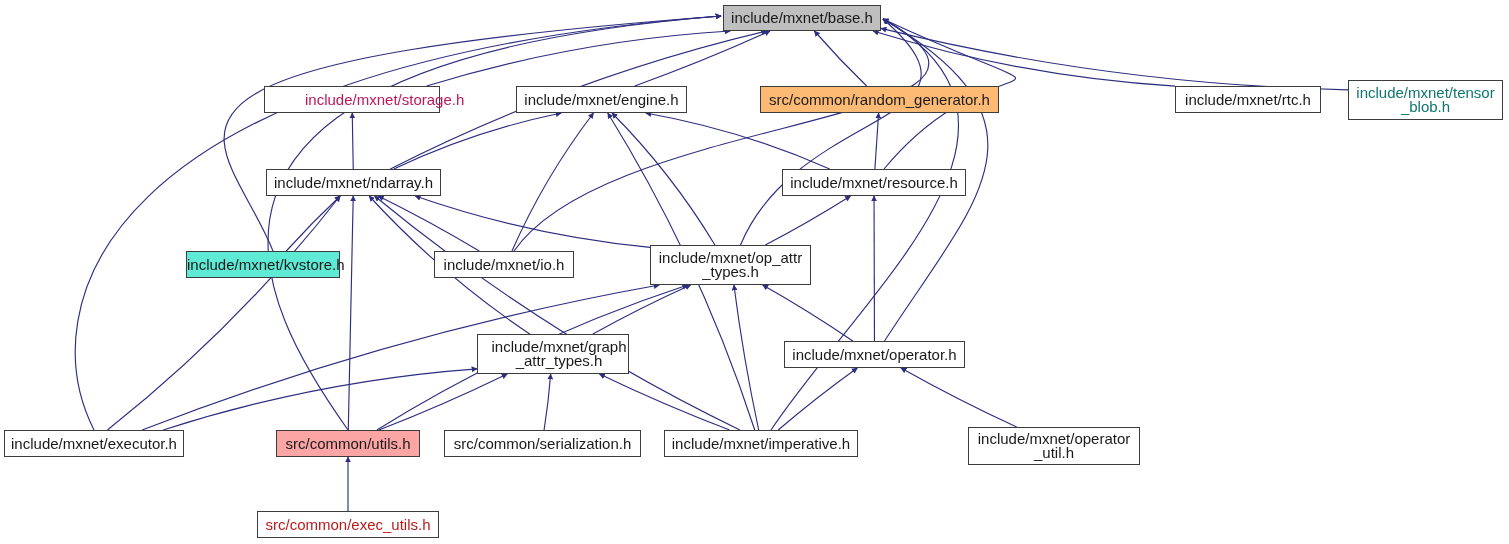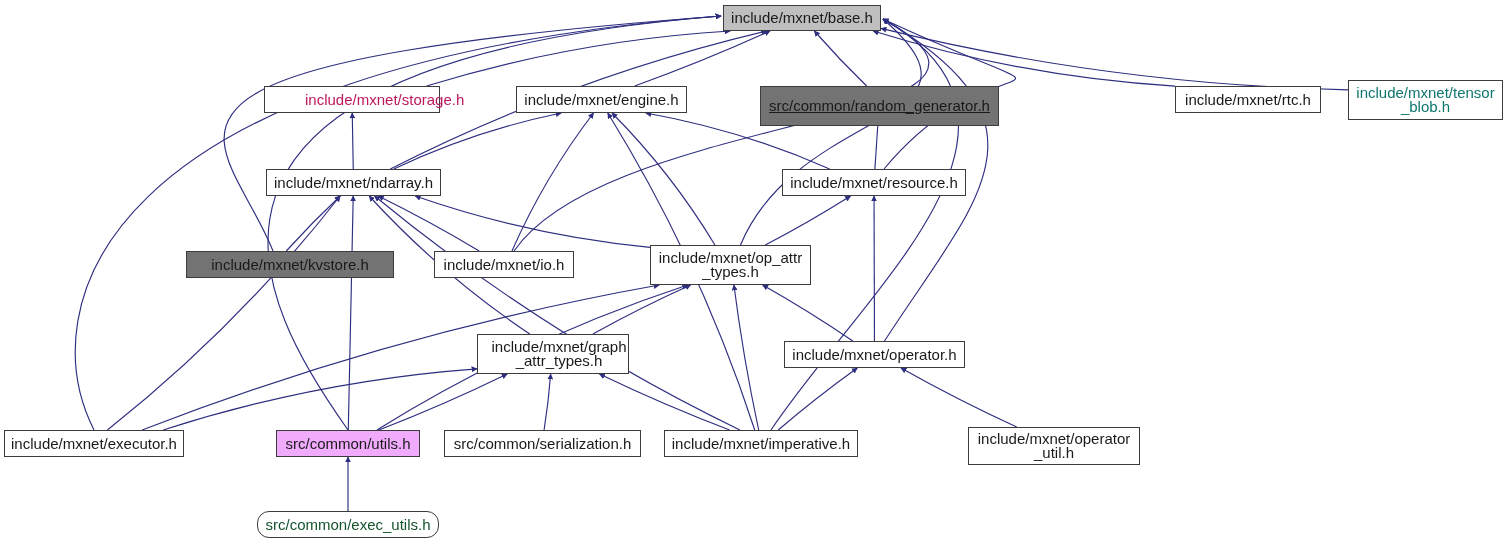--- a/index.html
+++ b/index.html
@@ -97,33 +97,33 @@
       <path d="M544.0837988826815,430 Q548.5447150837989,402.13796648044695 550.6536312849162,374" fill="none" stroke="#2e2e80" stroke-width="1.15" marker-end="url(#arrow)"></path>
       <path d="M729.6256983240223,430 Q663.3770726256982,404.73305027932963 599.4804469273743,374" fill="none" stroke="#2e2e80" stroke-width="1.15" marker-end="url(#arrow)"></path>
       <path d="M163.23463687150837,430 Q316.4464687625516,380.5836642689354 477,368.81917211328977" fill="none" stroke="#2e2e80" stroke-width="1.15" marker-end="url(#arrow)"></path>
       <path d="M778.2162921348315,430 Q816.448,397.3395842696629 857.2837078651685,368" fill="none" stroke="#2e2e80" stroke-width="1.15" marker-end="url(#arrow)"></path>
       <path d="M1016.7267759562842,427 Q957.6161912568306,399.9306065573771 900.983606557377,368" fill="none" stroke="#2e2e80" stroke-width="1.15" marker-end="url(#arrow)"></path>
       <path d="M348,511 L348,457" fill="none" stroke="#2e2e80" stroke-width="1.15" marker-end="url(#arrow)"></path>
     </svg>
 <div class="node root" style="left: 723px; top: 5px; width: 158px; height: 26px; border-color: rgb(60, 60, 60); background: rgb(191, 191, 191); color: rgb(26, 26, 26);"><span class="node-label">include/mxnet/base.h</span></div>
     <div class="node" style="left: 264px; top: 86px; width: 176px; height: 27px; border-color: rgb(60, 60, 60); background: rgb(255, 255, 255); color: #be185d; padding-left: 40px;"><span class="node-label">include/mxnet/storage.h</span></div>
     <div class="node" style="left: 516px; top: 86px; width: 171px; height: 27px; border-color: rgb(60, 60, 60); background: rgb(255, 255, 255); color: rgb(26, 26, 26);"><span class="node-label">include/mxnet/engine.h</span></div>
-    <div class="node" style="left: 760px; top: 86px; width: 239px; height: 40px; border-color: rgb(60, 60, 60); background: #737373; color: rgb(26, 26, 26); text-decoration: underline;"><span class="node-label">src/common/random_generator.h</span></div>
+    <div class="node" style="left: 760px; top: 86px; width: 239px; height: 27px; border-color: rgb(60, 60, 60); background: #fdba74; color: rgb(26, 26, 26);"><span class="node-label">src/common/random_generator.h</span></div>
     <div class="node" style="left: 1175px; top: 86px; width: 146px; height: 27px; border-color: rgb(60, 60, 60); background: rgb(255, 255, 255); color: rgb(26, 26, 26);"><span class="node-label">include/mxnet/rtc.h</span></div>
     <div class="node" style="left: 1348px; top: 80px; width: 155px; height: 40px; border-color: rgb(60, 60, 60); background: rgb(255, 255, 255); color: #0f766e;"><span class="node-label">include/mxnet/tensor
 _blob.h</span></div>
     <div class="node" style="left: 266px; top: 169px; width: 175px; height: 27px; border-color: rgb(60, 60, 60); background: rgb(255, 255, 255); color: rgb(26, 26, 26);"><span class="node-label">include/mxnet/ndarray.h</span></div>
     <div class="node" style="left: 782px; top: 169px; width: 184px; height: 27px; border-color: rgb(60, 60, 60); background: rgb(255, 255, 255); color: rgb(26, 26, 26);"><span class="node-label">include/mxnet/resource.h</span></div>
-    <div class="node" style="left: 186px; top: 251px; width: 208px; height: 27px; border-color: rgb(60, 60, 60); background: #737373; color: rgb(26, 26, 26);"><span class="node-label">include/mxnet/kvstore.h</span></div>
+    <div class="node" style="left: 186px; top: 251px; width: 154px; height: 27px; border-color: rgb(60, 60, 60); background: #5eead4; color: rgb(26, 26, 26);"><span class="node-label">include/mxnet/kvstore.h</span></div>
     <div class="node" style="left: 434px; top: 251px; width: 140px; height: 27px; border-color: rgb(60, 60, 60); background: rgb(255, 255, 255); color: rgb(26, 26, 26);"><span class="node-label">include/mxnet/io.h</span></div>
     <div class="node" style="left: 650px; top: 245px; width: 161px; height: 40px; border-color: rgb(60, 60, 60); background: rgb(255, 255, 255); color: rgb(26, 26, 26);"><span class="node-label">include/mxnet/op_attr
 _types.h</span></div>
     <div class="node" style="left: 477px; top: 334px; width: 152px; height: 40px; border-color: rgb(60, 60, 60); background: rgb(255, 255, 255); color: rgb(26, 26, 26); padding-left: 12px;"><span class="node-label">include/mxnet/graph
 _attr_types.h</span></div>
     <div class="node" style="left: 784px; top: 341px; width: 181px; height: 27px; border-color: rgb(60, 60, 60); background: rgb(255, 255, 255); color: rgb(26, 26, 26);"><span class="node-label">include/mxnet/operator.h</span></div>
     <div class="node" style="left: 4px; top: 430px; width: 180px; height: 27px; border-color: rgb(60, 60, 60); background: rgb(255, 255, 255); color: rgb(26, 26, 26);"><span class="node-label">include/mxnet/executor.h</span></div>
-    <div class="node" style="left: 276px; top: 430px; width: 144px; height: 27px; border-color: rgb(60, 60, 60); background: #f0abfc; color: rgb(26, 26, 26);"><span class="node-label">src/common/utils.h</span></div>
+    <div class="node" style="left: 276px; top: 430px; width: 144px; height: 27px; border-color: rgb(60, 60, 60); background: #fca5a5; color: rgb(26, 26, 26);"><span class="node-label">src/common/utils.h</span></div>
     <div class="node" style="left: 444px; top: 430px; width: 197px; height: 27px; border-color: rgb(60, 60, 60); background: rgb(255, 255, 255); color: rgb(26, 26, 26);"><span class="node-label">src/common/serialization.h</span></div>
     <div class="node" style="left: 664px; top: 430px; width: 194px; height: 27px; border-color: rgb(60, 60, 60); background: rgb(255, 255, 255); color: rgb(26, 26, 26);"><span class="node-label">include/mxnet/imperative.h</span></div>
     <div class="node" style="left: 968px; top: 427px; width: 172px; height: 38px; border-color: rgb(60, 60, 60); background: rgb(255, 255, 255); color: rgb(26, 26, 26);"><span class="node-label">include/mxnet/operator
 _util.h</span></div>
-    <div class="node" style="left: 257px; top: 511px; width: 182px; height: 27px; border-color: rgb(60, 60, 60); background: rgb(255, 255, 255); color: #14532d; border-radius: 12px;"><span class="node-label">src/common/exec_utils.h</span></div>
+    <div class="node" style="left: 257px; top: 511px; width: 182px; height: 27px; border-color: rgb(60, 60, 60); background: rgb(255, 255, 255); color: #b91c1c;"><span class="node-label">src/common/exec_utils.h</span></div>
   </div>
 
 </body></html>

